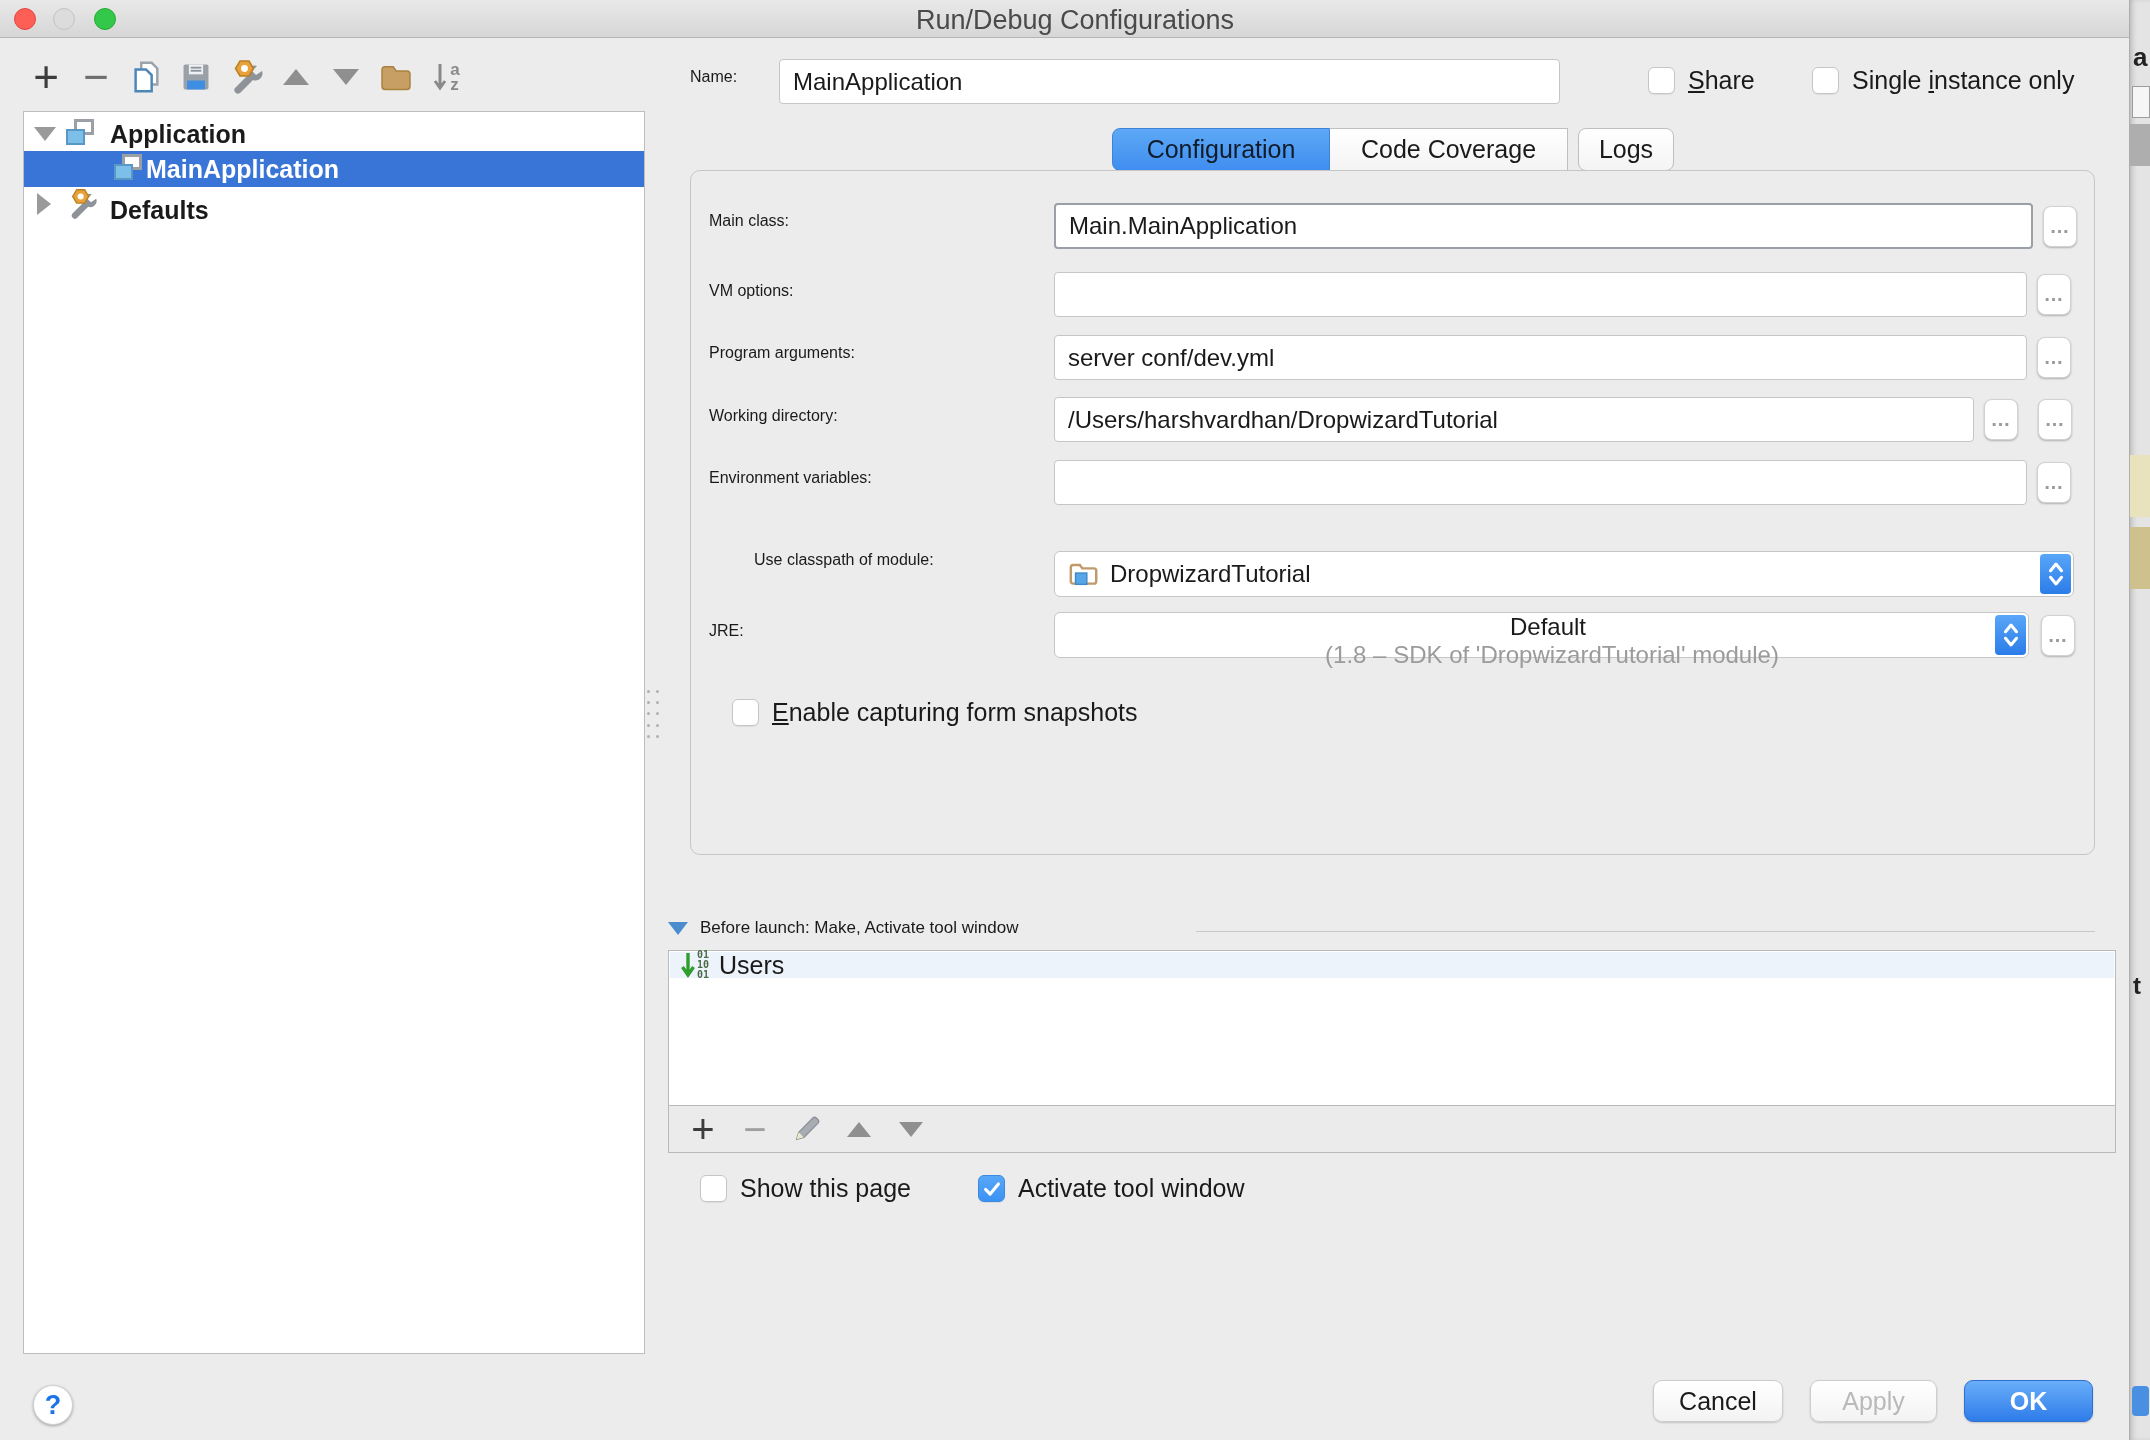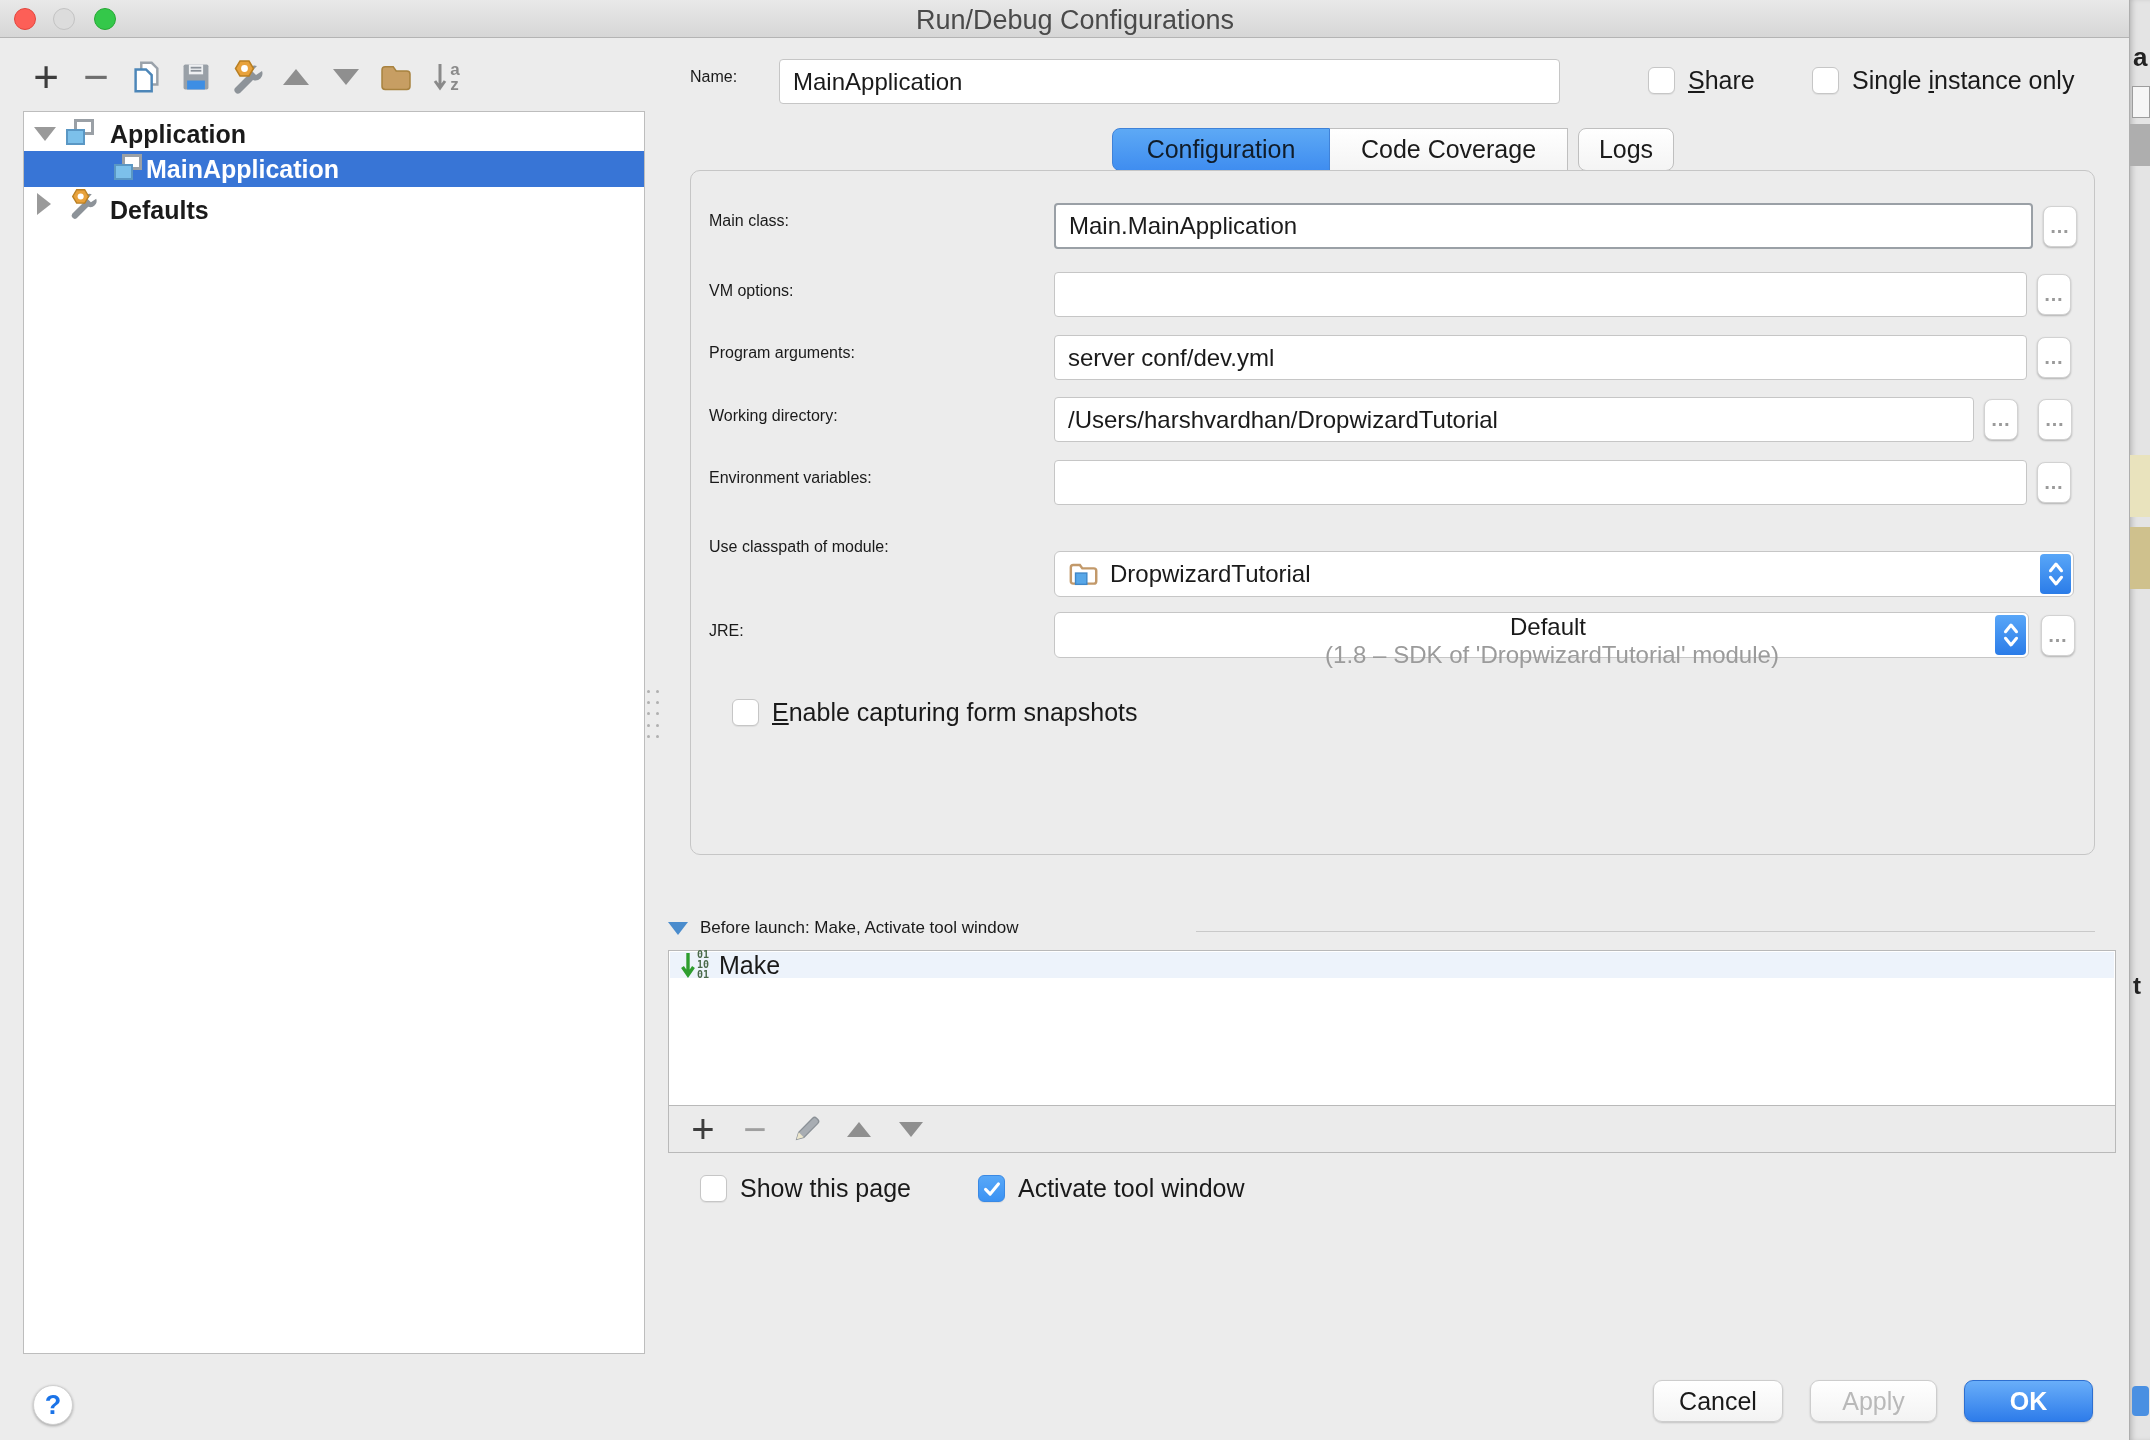--- a/index.html
+++ b/index.html
@@ -261,21 +261,21 @@
 
     <div class="flabel" style="top:236px;">Working directory:</div>
     <input class="txt" style="left: 363px; top: 226px; width: 920px; height: 45px;" value="/Users/harshvardhan/DropwizardTutorial">
     <div class="browse" style="left:1293px;top:228px;">…</div>
     <div class="browse" style="left:1347px;top:228px;">…</div>
 
     <div class="flabel" style="top:298px;">Environment variables:</div>
     <input class="txt" style="left: 363px; top: 289px; width: 973px; height: 45px;" value="">
     <div class="browse" style="left:1346px;top:291px;">…</div>
 
-    <div class="flabel" style="top:367px;">Use classpath of module:</div>
+    <div class="flabel" style="top:380px;margin-left:45px;">Use classpath of module:</div>
     <div class="dropdown" style="left:363px;top:380px;width:1020px;height:46px;">
       <svg width="32" height="30" viewBox="0 0 34 30" style="margin-right:10px;">
         <path d="M3 8 q0-2.6 2.6-2.6 h7 l2.6 3.6 h12.2 q2.6 0 2.6 2.6 v11 q0 2.6-2.6 2.6 H5.6 Q3 25.2 3 22.6 z" fill="none" stroke="#c2996a" stroke-width="2.6"></path>
         <rect x="8" y="14" width="12" height="12" fill="#57a7e8" stroke="#3f87c8" stroke-width="1.5"></rect>
       </svg>
       <span>DropwizardTutorial</span>
       <span class="spinner">
         <svg width="22" height="32" viewBox="0 0 20 28">
             <path d="M5 11 L10 5 L15 11" stroke="#fff" stroke-width="2.8" fill="none" stroke-linecap="round" stroke-linejoin="round"></path>
             <path d="M5 17 L10 23 L15 17" stroke="#fff" stroke-width="2.8" fill="none" stroke-linecap="round" stroke-linejoin="round"></path>
@@ -313,21 +313,21 @@
       <span class="makeicon">
         <svg width="17" height="34" viewBox="0 0 17 34">
             <path d="M8 5 V24 M2.5 19 L8 27 L13.5 19" stroke="#2f9e2f" stroke-width="3.4" fill="none"></path>
           </svg>
         <span class="digits">
           <span>01</span>
           <span>10</span>
           <span>01</span>
         </span>
       </span>
-      <span>Make</span>
+      <span>Users</span>
     </div>
   </div>
 
   <div class="bl-toolbar">
     <div class="tbtn">
         <span class="glyph-plus" style="font-size:40px;">+</span>
       </div>
     <div class="tbtn">
         <span class="glyph-minus" style="font-size:40px;color:#9f9f9f;">−</span>
       </div>

